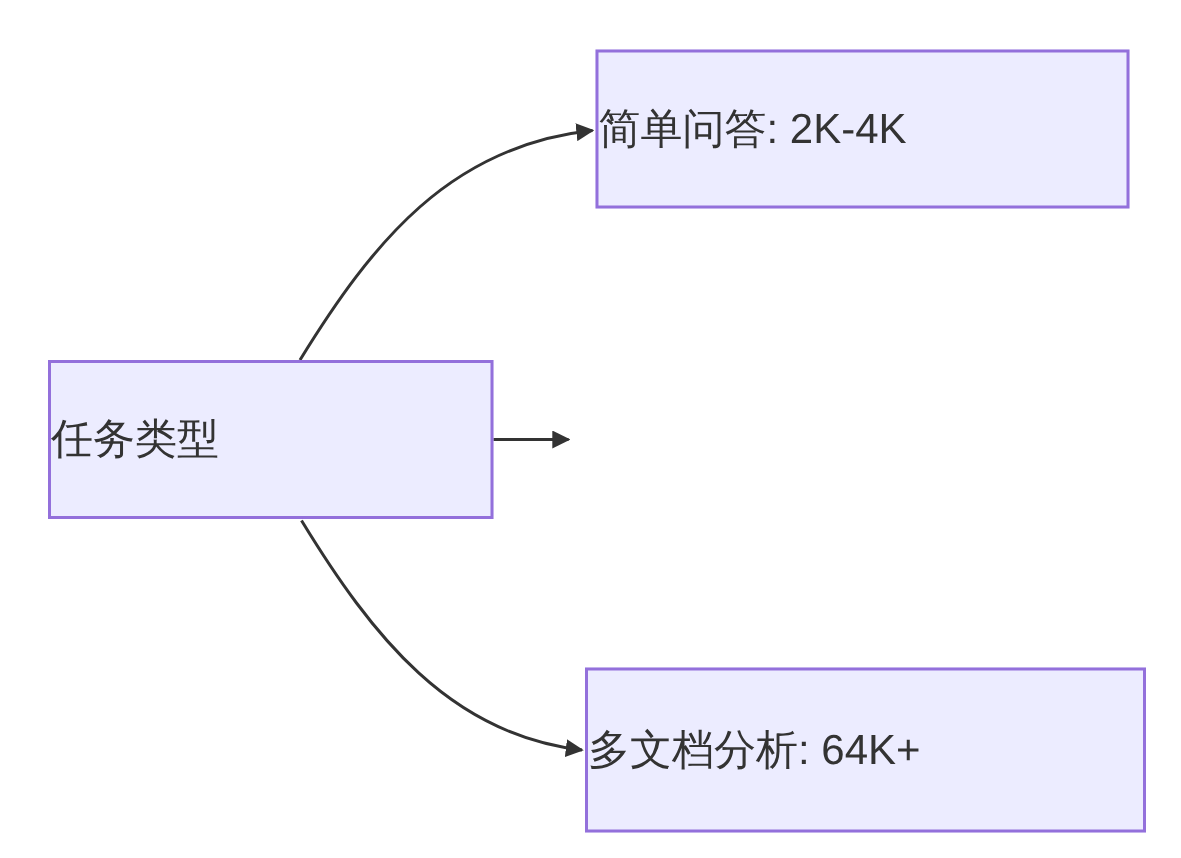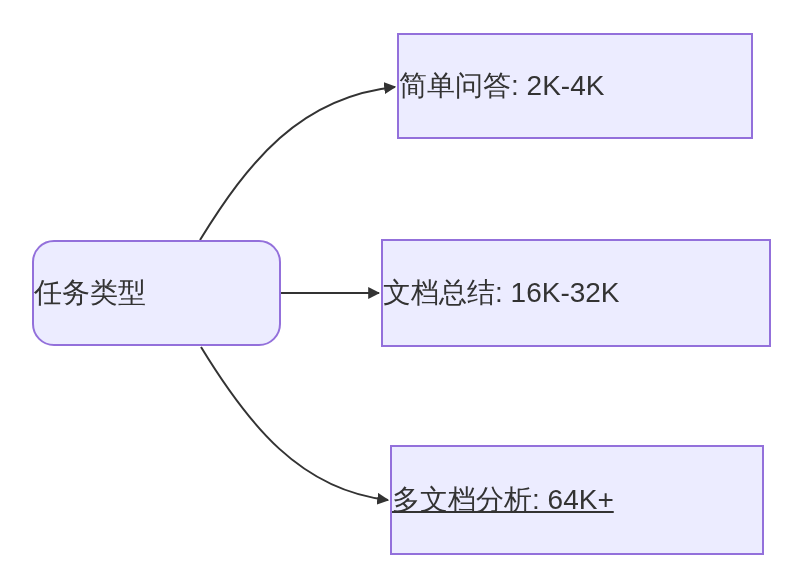--- a/index.html
+++ b/index.html
@@ -55,29 +55,26 @@
     <defs>
       <marker id="arrow" viewBox="0 0 10 10" refX="9" refY="5" markerWidth="6" markerHeight="6" orient="auto">
         <path d="M 0 0 L 10 5 L 0 10 z" class="arrowhead"></path>
       </marker>
     </defs>
     <path class="edge-path" marker-end="url(#arrow)" d="M 200 240 C 248 162, 300 97, 395 87"></path>
     <path class="edge-path" marker-end="url(#arrow)" d="M 281 293 L 379 293"></path>
     <path class="edge-path" marker-end="url(#arrow)" d="M 201 347 C 248 424, 300 490, 388 500"></path>
   </svg>
 
-  <div class="node" style="left:32px; top:240px; width:249px; height:106px;border-radius:22px;">
+  <div class="node" style="left:32px; top:240px; width:297px; height:106px;">
     <span>任务类型</span>
   </div>
 
   <div class="node" style="left:397px; top:33px; width:356px; height:106px;">
     <span>简单问答: 2K-4K</span>
   </div>
 
-  <div class="node" style="left:381px; top:239px; width:390px; height:108px;">
-    <span>文档总结: 16K-32K</span>
-  </div>
 
-  <div class="node" style="left:390px; top:445px; width:374px; height:110px;text-decoration:underline;">
+  <div class="node" style="left:390px; top:445px; width:374px; height:110px;">
     <span>多文档分析: 64K+</span>
   </div>
 
 </div>
 
 </body></html>

